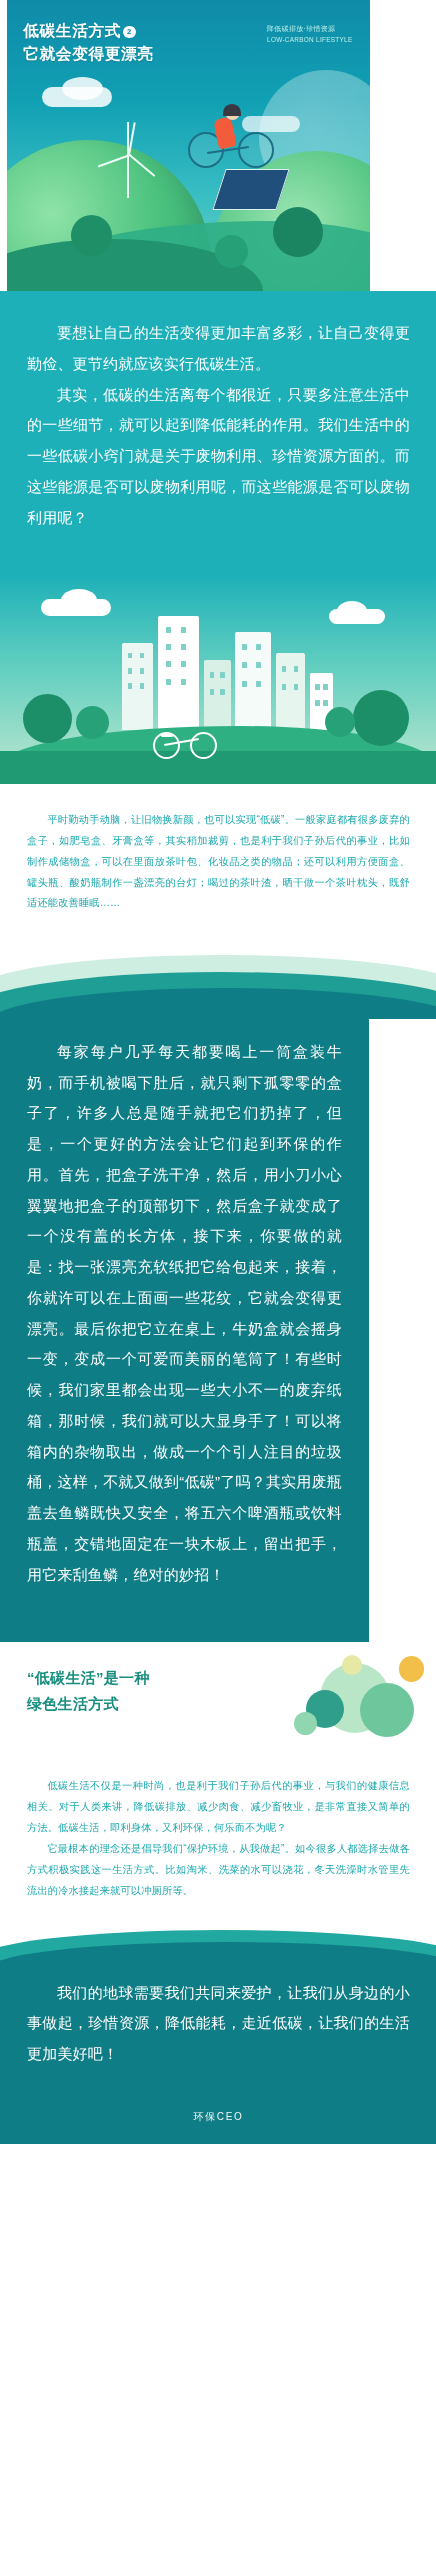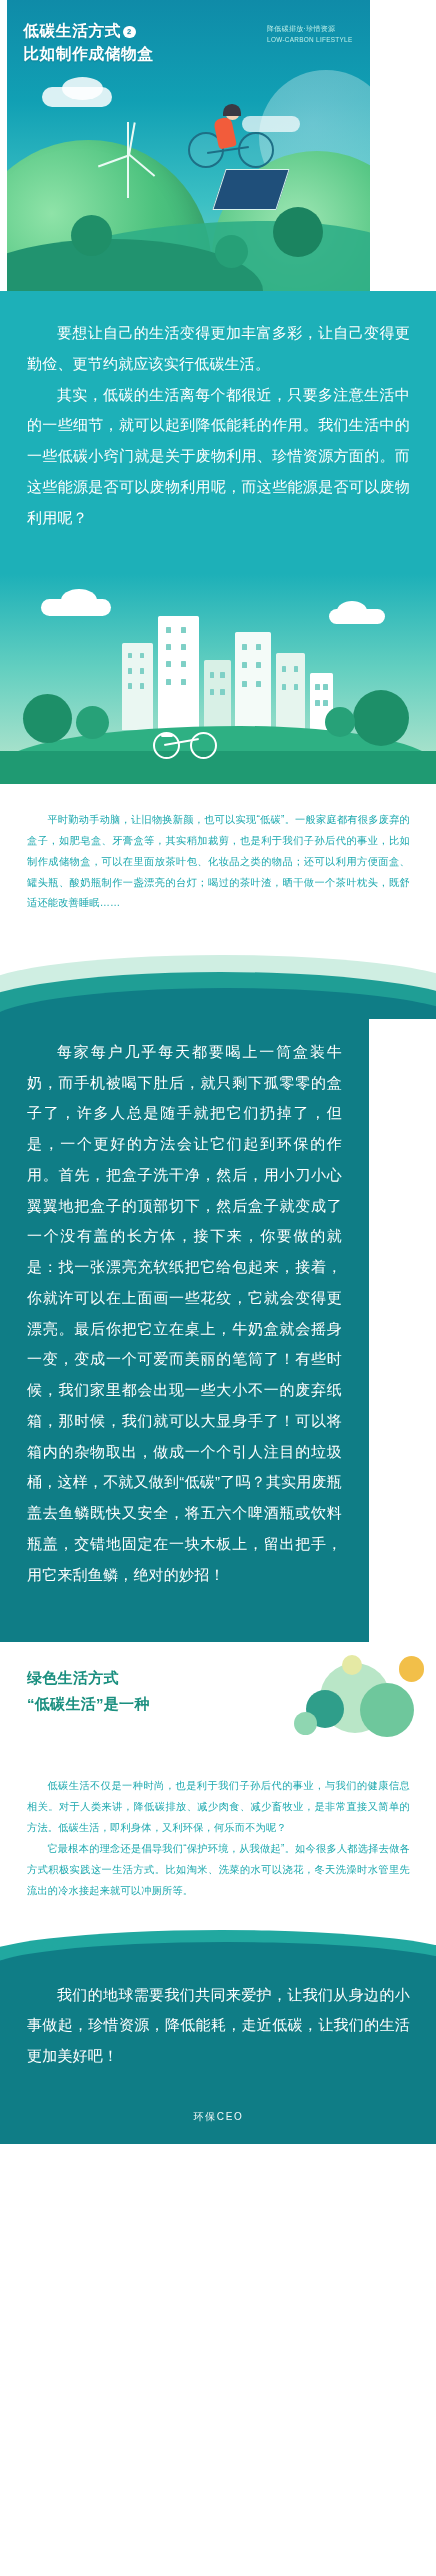--- a/index.html
+++ b/index.html
@@ -348,21 +348,21 @@
   .footer-wave .fw2 {
     position:absolute; left:-11.6px; top: 17.5px; width: 477px; height: 70px;
     background:#0f7d86; border-radius: 50% 50% 0 0 / 27px 27px 0 0;
   }
   .footer {
     position: relative;
     width: 437px;
     background: #0f7d86;
     padding: 14px 27px 23px 27px;
   }
-  .footer .body-text { color: #ffffff; }
+  .footer .body-text { color: #ffffff; font-family: Liberation Mono, monospace; }
   .brandbar {
     width: 437px;
     background: #0f7d86;
     text-align: center;
     padding: 15px 0 20px 0;
   }
   .brand {
     display: inline-block;
     color: #ffffff;
     font-size: 10px;
@@ -400,21 +400,21 @@
       <div class="cyc-frame"></div>
       <div class="cyc-body"></div>
       <div class="cyc-head"></div>
       <div class="cyc-hair"></div>
     </div>
 
     <div class="hdr-title">
       <div class="l1">
         <span>低碳生活方式</span><span class="hdr-badge">2</span>
       </div>
-      <div class="l2">比如制作成储物盒</div>
+      <div class="l2">它就会变得更漂亮</div>
     </div>
 
     <div class="hdr-sub">
       <div>降低碳排放·珍惜资源</div>
       <div class="en">LOW-CARBON LIFESTYLE</div>
     </div>
   </div>
 
   <div class="sec1">
     <p class="body-text">要想让自己的生活变得更加丰富多彩，让自己变得更勤俭、更节约就应该实行低碳生活。</p>
@@ -503,22 +503,22 @@
   <div class="sec4">
     <div class="leaf-art">
       <div class="leaf-blob lb1"></div>
       <div class="leaf-blob lb2"></div>
       <div class="leaf-blob lb3"></div>
       <div class="leaf-blob lb4"></div>
       <div class="leaf-blob lb5"></div>
       <div class="leaf-blob lb6"></div>
     </div>
     <div class="h2">
+      <div>“低碳生活”是一种</div>
       <div>绿色生活方式</div>
-      <div>“低碳生活”是一种</div>
     </div>
   </div>
 
   <div class="sec5">
     <p class="body-text dark">低碳生活不仅是一种时尚，也是利于我们子孙后代的事业，与我们的健康信息相关。对于人类来讲，降低碳排放、减少肉食、减少畜牧业，是非常直接又简单的方法。低碳生活，即利身体，又利环保，何乐而不为呢？</p>
     <p class="body-text dark">它最根本的理念还是倡导我们“保护环境，从我做起”。如今很多人都选择去做各方式积极实践这一生活方式。比如淘米、洗菜的水可以浇花，冬天洗澡时水管里先流出的冷水接起来就可以冲厕所等。</p>
   </div>
 
   <div class="footer-wrap">
     <div class="footer-wave">

